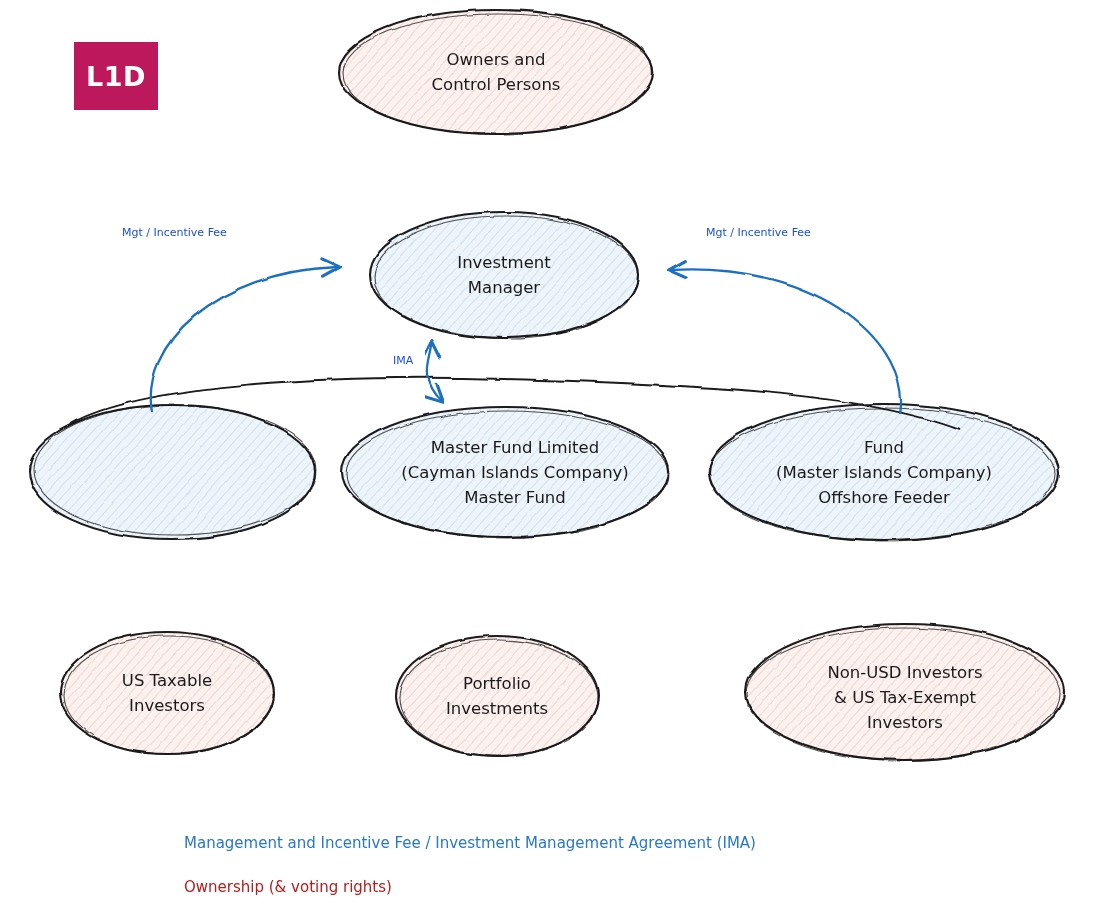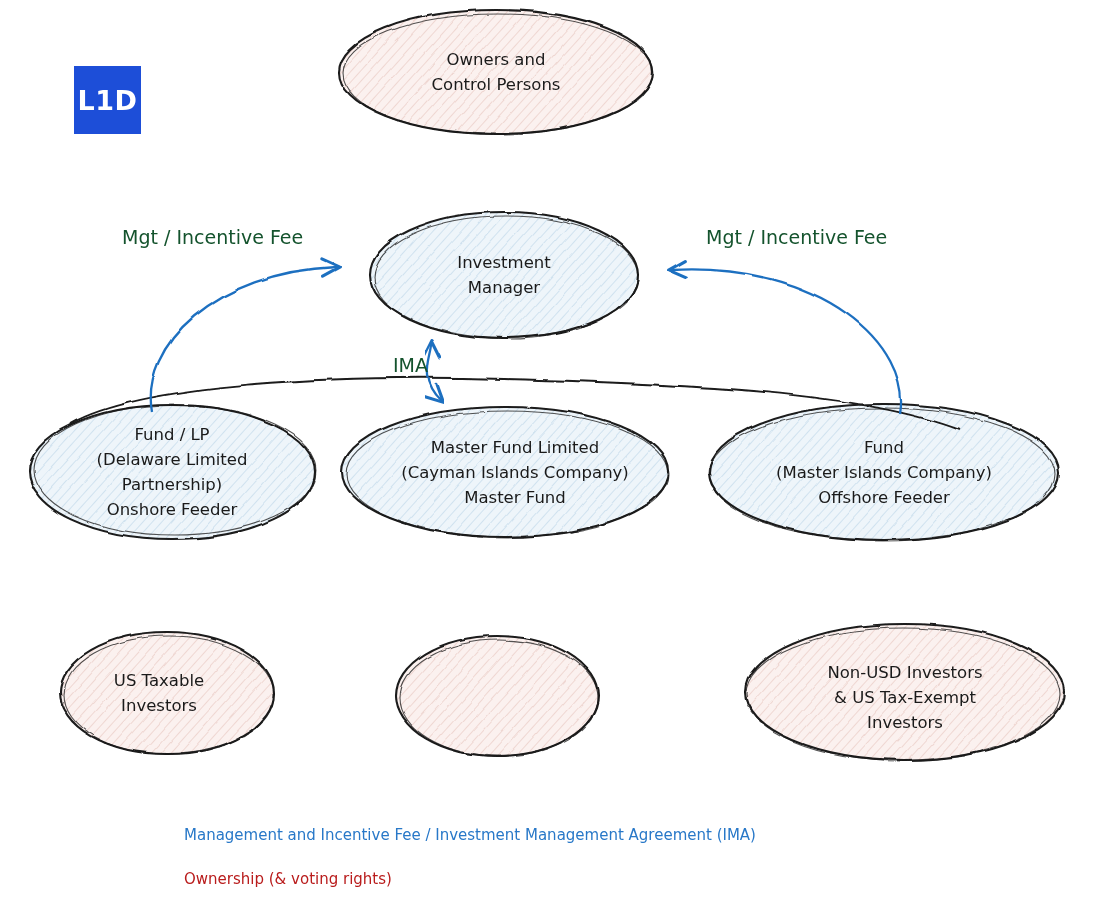--- a/index.html
+++ b/index.html
@@ -21,55 +21,55 @@
     position: absolute;
     left: 0;
     top: 0;
     width: 1100px;
     height: 904px;
   }
   .logo {
     position: absolute;
     left: 74px;
     top: 42px;
-    width: 67px;
+    width: 84px;
     height: 68px;
-    background: #1d4ed8;
+    background: #be185d;
     color: #ffffff;
     display: flex;
     align-items: center;
     justify-content: center;
     font-family: "DejaVu Sans", sans-serif;
     font-weight: bold;
     font-size: 27px;
     letter-spacing: 0.5px;
-    margin-top: 24px;
   }
   .node-label {
     position: absolute;
     text-align: center;
     font-family: "DejaVu Sans", sans-serif;
     font-size: 16.5px;
     line-height: 25px;
     color: #1a1a1a;
     pointer-events: none;
     white-space: pre-line;
   }
   .edge-label {
     position: absolute;
     font-family: "DejaVu Sans", sans-serif;
-    font-size: 19px;
-    color: #14532d;
+    font-size: 11px;
+    color: #1d4ed8;
     white-space: nowrap;
   }
   .legend-label {
     position: absolute;
     font-family: "DejaVu Sans", sans-serif;
     font-size: 15px;
     white-space: nowrap;
+    margin-top: 8px;
   }
   .legend-blue { color: #2878c8; }
   .legend-black { color: #b91c1c; }
 </style>
 </head>
 <body>
 
 <div id="canvas">
 
   <div class="logo">L1D</div>
@@ -161,32 +161,30 @@
     <path d="M 441 400 C 418 378 432 356 432 344" stroke="#1f6fc0" stroke-width="2.3" fill="none" marker-start="url(#arrow-blue)" marker-end="url(#arrow-blue)" filter="url(#rough)"></path>
 
     <path d="M 120 836 L 168 836" stroke="#2878c8" stroke-width="2.3" fill="none" marker-end="url(#arrow-blue)" filter="url(#rough)"></path>
     <path d="M 120 880 L 168 880" stroke="#1a1a1a" stroke-width="2.3" fill="none" marker-end="url(#arrow-black)" filter="url(#rough)"></path>
   </svg>
 
   <div class="node-label" style="left:370px; top:250px; width:268px;">Investment
 Manager</div>
   <div class="node-label" style="left:339px; top:47px; width:314px;">Owners and
 Control Persons</div>
-  <div class="node-label" style="left:29px; top:422px; width:286px;">Fund / LP
-(Delaware Limited
-Partnership)
-Onshore Feeder</div>
   <div class="node-label" style="left:352px; top:435px; width:326px;">Master Fund Limited
 (Cayman Islands Company)
 Master Fund</div>
   <div class="node-label" style="left:709px; top:435px; width:350px;">Fund
 (Master Islands Company)
 Offshore Feeder</div>
-  <div class="node-label" style="left:52px; top:668px; width:214px;">US Taxable
+  <div class="node-label" style="left:60px; top:668px; width:214px;">US Taxable
 Investors</div>
+  <div class="node-label" style="left:396px; top:671px; width:202px;">Portfolio
+Investments</div>
   <div class="node-label" style="left:746px; top:660px; width:318px;">Non-USD Investors
 &amp; US Tax-Exempt
 Investors</div>
 
   <div class="edge-label" style="left:122px; top:226px;">Mgt / Incentive Fee</div>
   <div class="edge-label" style="left:706px; top:226px;">Mgt / Incentive Fee</div>
   <div class="edge-label" style="left:393px; top:354px;">IMA</div>
 
   <div class="legend-label legend-blue" style="left:184px; top:826px;">Management and Incentive Fee / Investment Management Agreement (IMA)</div>
   <div class="legend-label legend-black" style="left:184px; top:870px;">Ownership (&amp; voting rights)</div>

